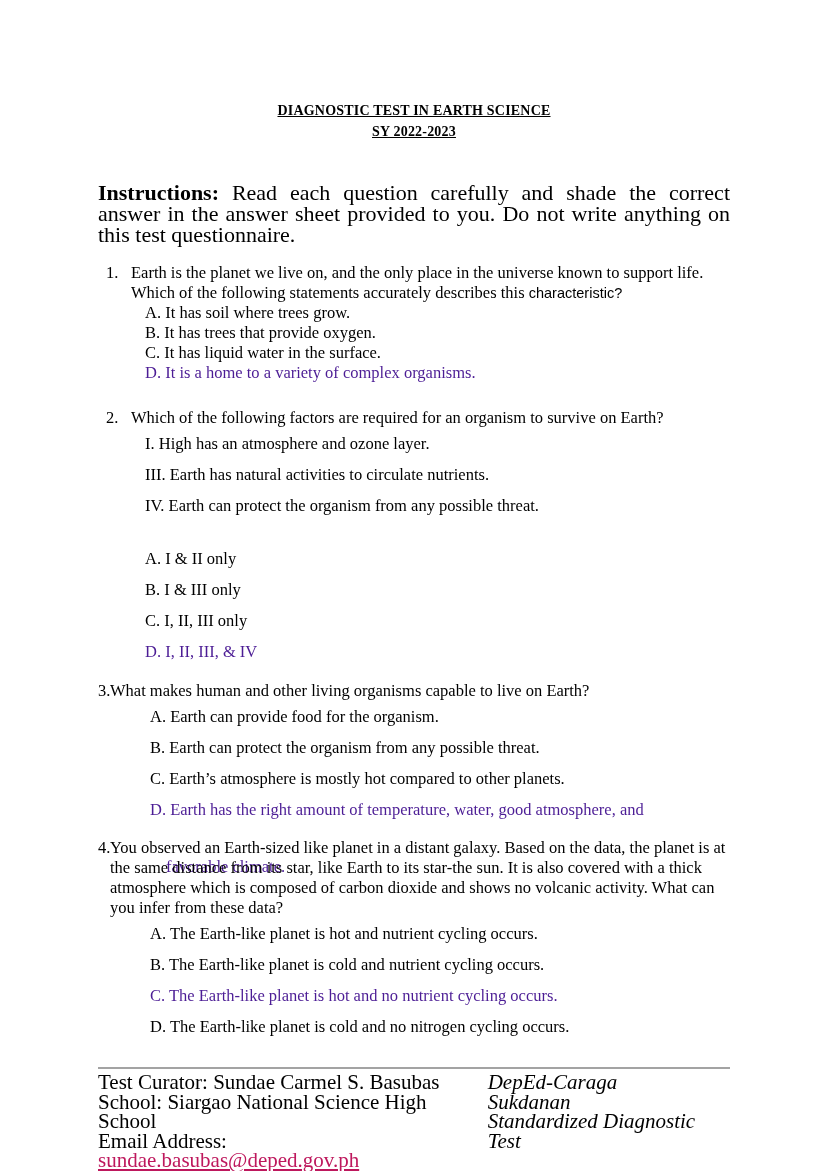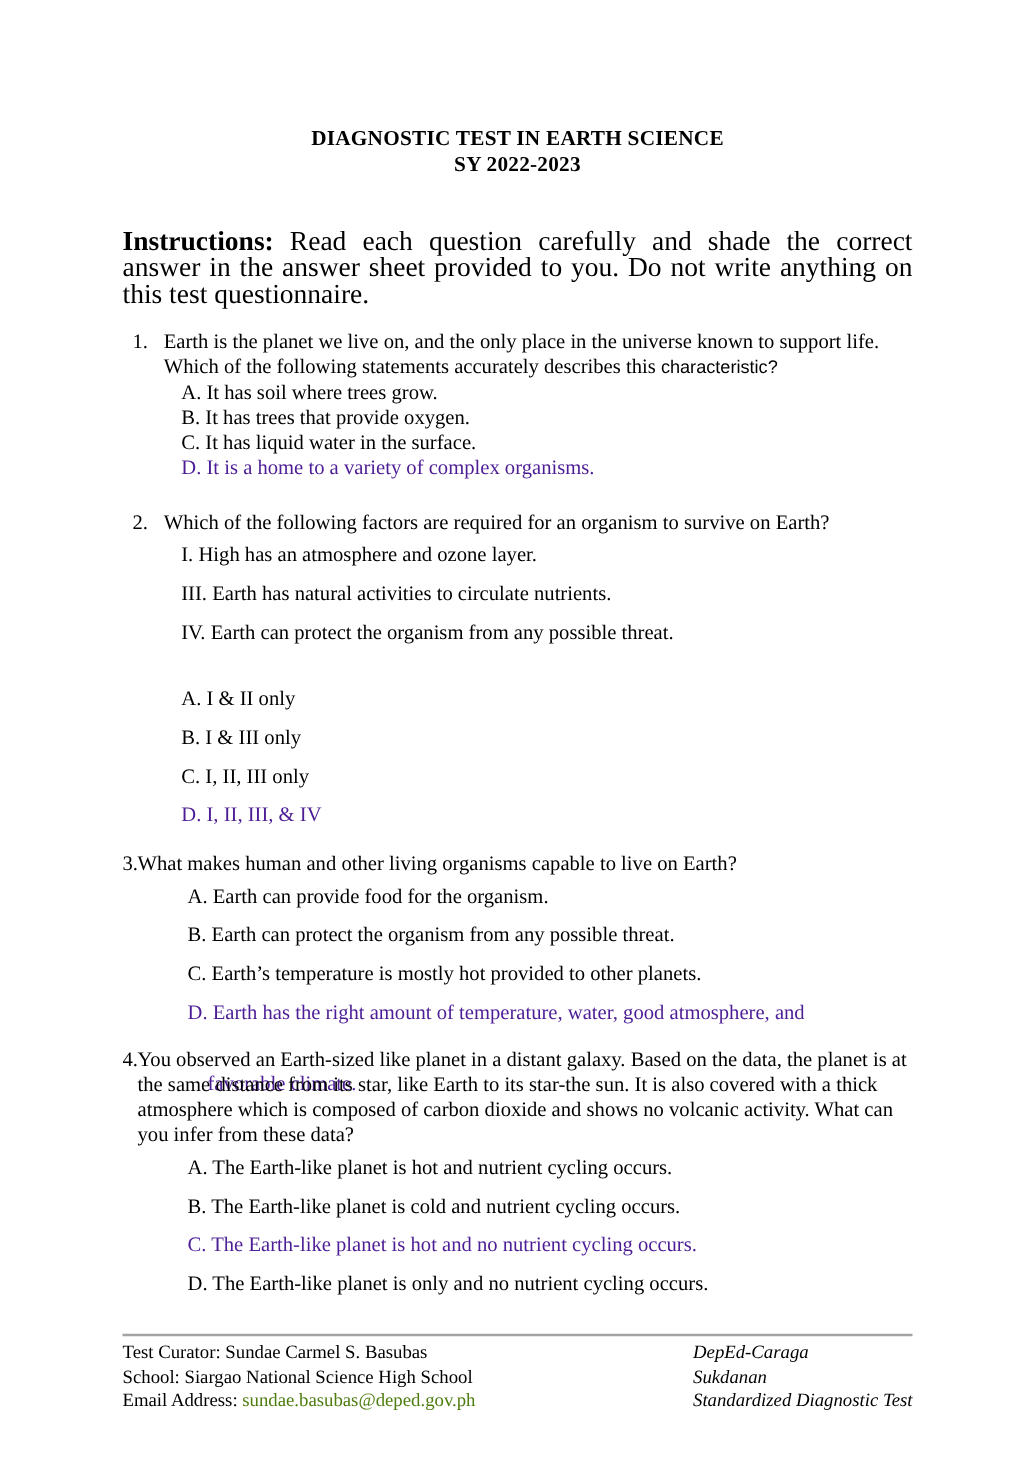--- a/index.html
+++ b/index.html
@@ -23,23 +23,24 @@
   
   .title-block {
     position: absolute;
     left: 0;
     top: 100px;
     width: 828px;
     text-align: center;
   }
   .title-line {
     font-weight: bold;
-    font-size: 17px;
+    font-size: 14px;
     line-height: 21px;
     letter-spacing: 0.2px;
+    text-decoration: underline;
   }
 
   
   .instructions {
     position: absolute;
     left: 98px;
     top: 182px;
     width: 632px;
     font-size: 22px;
     line-height: 21px;
@@ -140,32 +141,33 @@
     background: #a3a3a3;
   }
   .footer {
     position: absolute;
     left: 98px;
     top: 1073px;
     width: 632px;
     display: flex;
     justify-content: space-between;
     align-items: flex-start;
-    font-size: 15px;
+    font-size: 21px;
     line-height: 19.5px;
   }
   .footer-left {
     text-align: left;
   }
   .footer-right {
     text-align: left;
     font-style: italic;
   }
   .footer-left .email-link {
-    color: #4d7c0f;
+    text-decoration: underline;
+    color: #be185d;
   }
 </style>
 </head>
 <body>
 
 <div class="page">
 
   <div class="title-block">
     <div class="title-line">DIAGNOSTIC TEST IN EARTH SCIENCE</div>
     <div class="title-line">SY 2022-2023</div>
@@ -205,34 +207,34 @@
       </ul>
     </div>
 
     <div class="q" id="q3">
       <div class="q-stem tight">
         <span class="num">3.</span><span>What makes human and other living organisms capable to live on Earth?</span>
       </div>
       <ul class="opts medium">
         <li class="opt"><span>A.</span> <span>Earth can provide food for the organism.</span></li>
         <li class="opt"><span>B.</span> <span>Earth can protect the organism from any possible threat.</span></li>
-        <li class="opt"><span>C.</span> <span>Earth’s temperature is mostly hot provided to other planets.</span></li>
+        <li class="opt"><span>C.</span> <span>Earth’s atmosphere is mostly hot compared to other planets.</span></li>
         <li class="opt correct"><span>D.</span> <span>Earth has the right amount of temperature, water, good atmosphere, and</span><span class="cont">favorable climate.</span></li>
       </ul>
     </div>
 
     <div class="q" id="q4">
       <div class="q-stem tight">
         <span class="num">4.</span><span>You observed an Earth-sized like planet in a distant galaxy. Based on the data, the planet is at the same distance from its star, like Earth to its star-the sun. It is also covered with a thick atmosphere which is composed of carbon dioxide and shows no volcanic activity. What can you infer from these data?</span>
       </div>
       <ul class="opts medium">
         <li class="opt"><span>A.</span> <span>The Earth-like planet is hot and nutrient cycling occurs.</span></li>
         <li class="opt"><span>B.</span> <span>The Earth-like planet is cold and nutrient cycling occurs.</span></li>
         <li class="opt correct"><span>C.</span> <span>The Earth-like planet is hot and no nutrient cycling occurs.</span></li>
-        <li class="opt"><span>D.</span> <span>The Earth-like planet is only and no nutrient cycling occurs.</span></li>
+        <li class="opt"><span>D.</span> <span>The Earth-like planet is cold and no nitrogen cycling occurs.</span></li>
       </ul>
     </div>
 
   </div>
 
   <div class="footer-rule"></div>
   <div class="footer">
     <div class="footer-left">
       <div>Test Curator: Sundae Carmel S. Basubas</div>
       <div>School: Siargao National Science High School</div>

